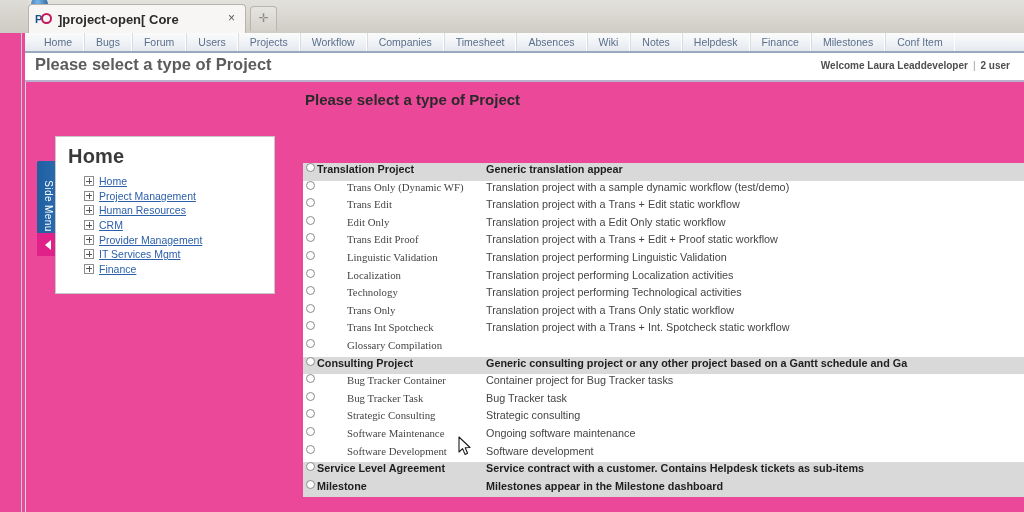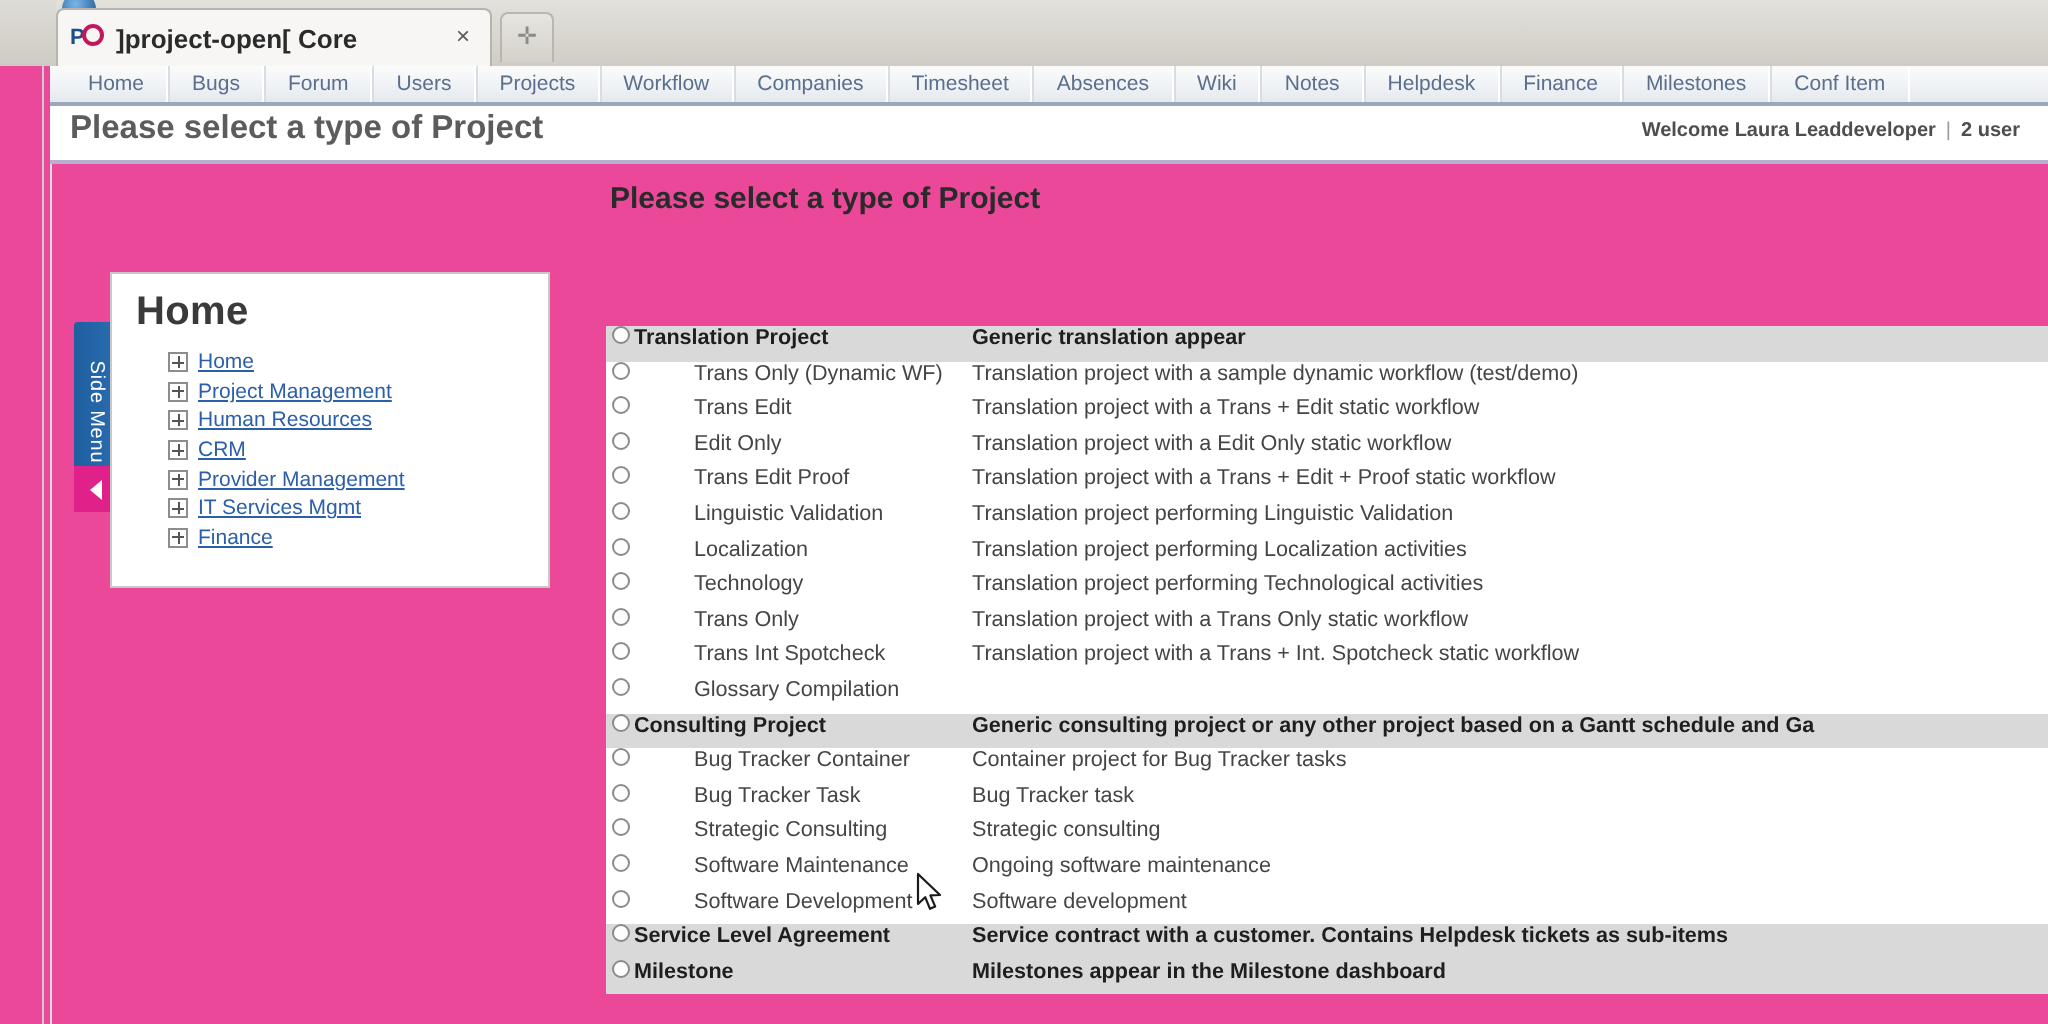--- a/index.html
+++ b/index.html
@@ -341,21 +341,21 @@
     box-sizing: border-box;
     cursor: pointer;
     display: block;
   }
   .cell-name {
     width: 169px;
     flex: 0 0 auto;
     white-space: nowrap;
     overflow: hidden;
   }
-  .row.child .cell-name { padding-left: 30px; box-sizing: border-box; }
+  .row.child .cell-name { padding-left: 30px; box-sizing: border-box; font-family: Liberation Serif, serif; }
   .cell-desc {
     flex: 1 1 auto;
     white-space: nowrap;
     overflow: hidden;
   }
 
   
   .cursor {
     position: absolute;
     left: 458px; top: 403px;

